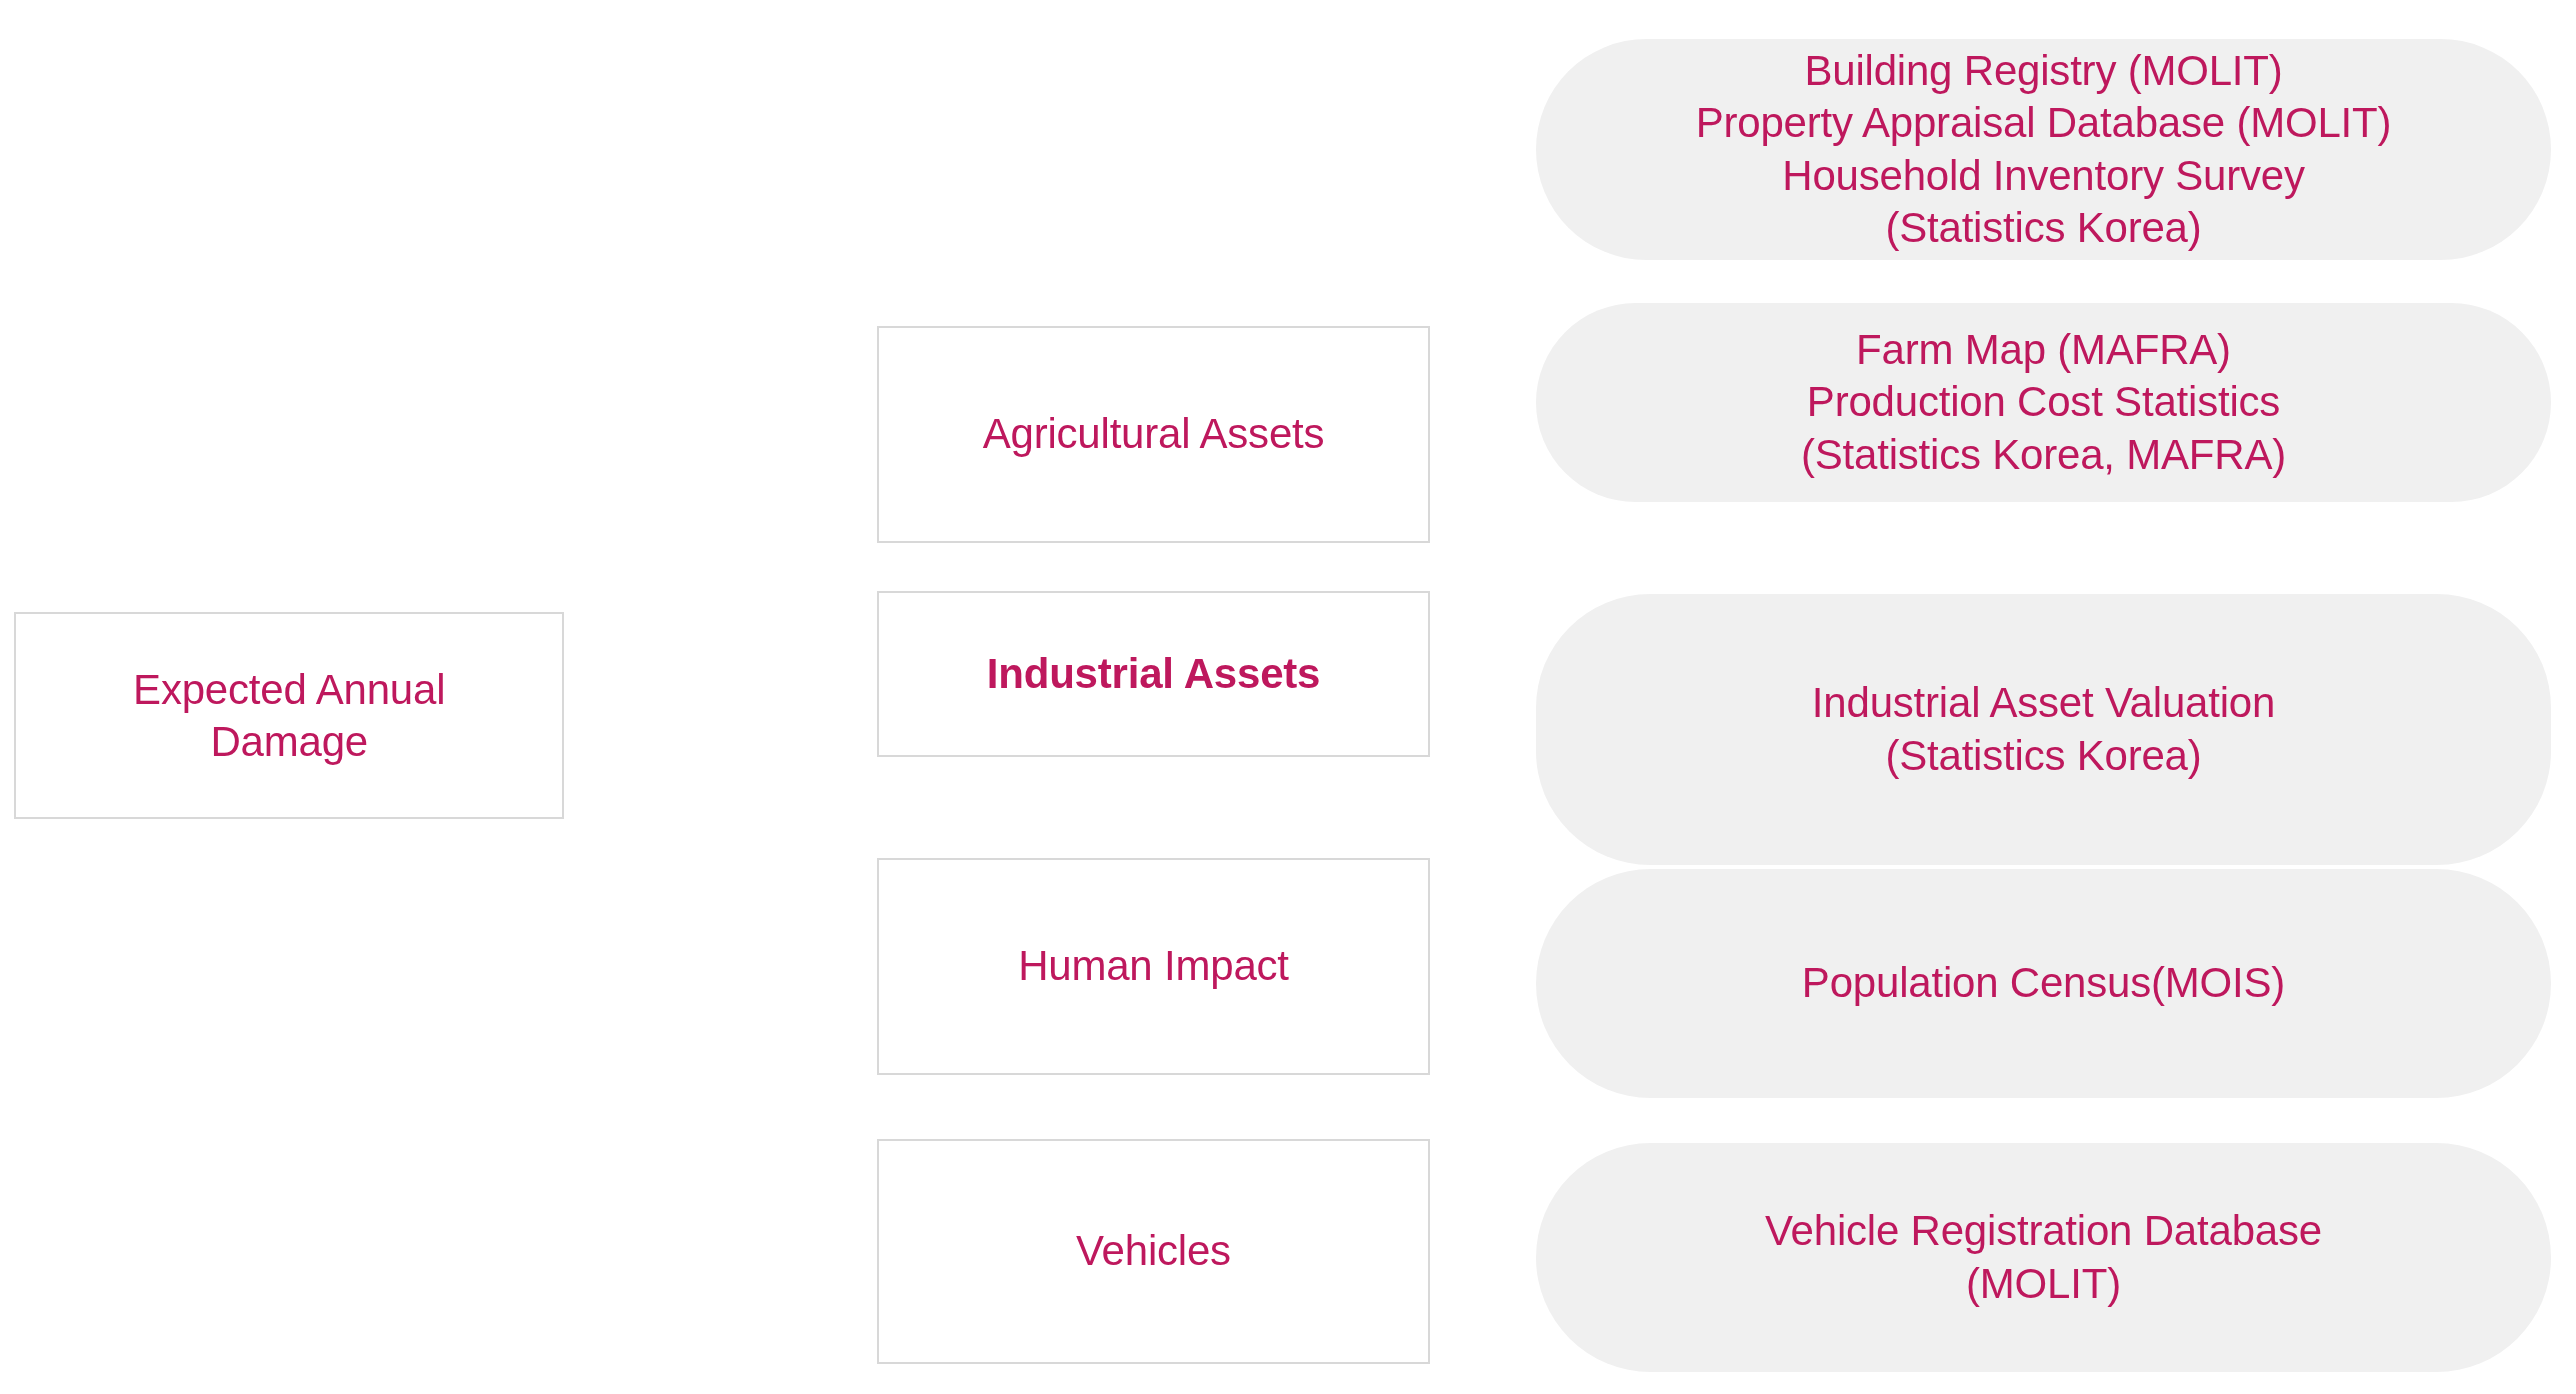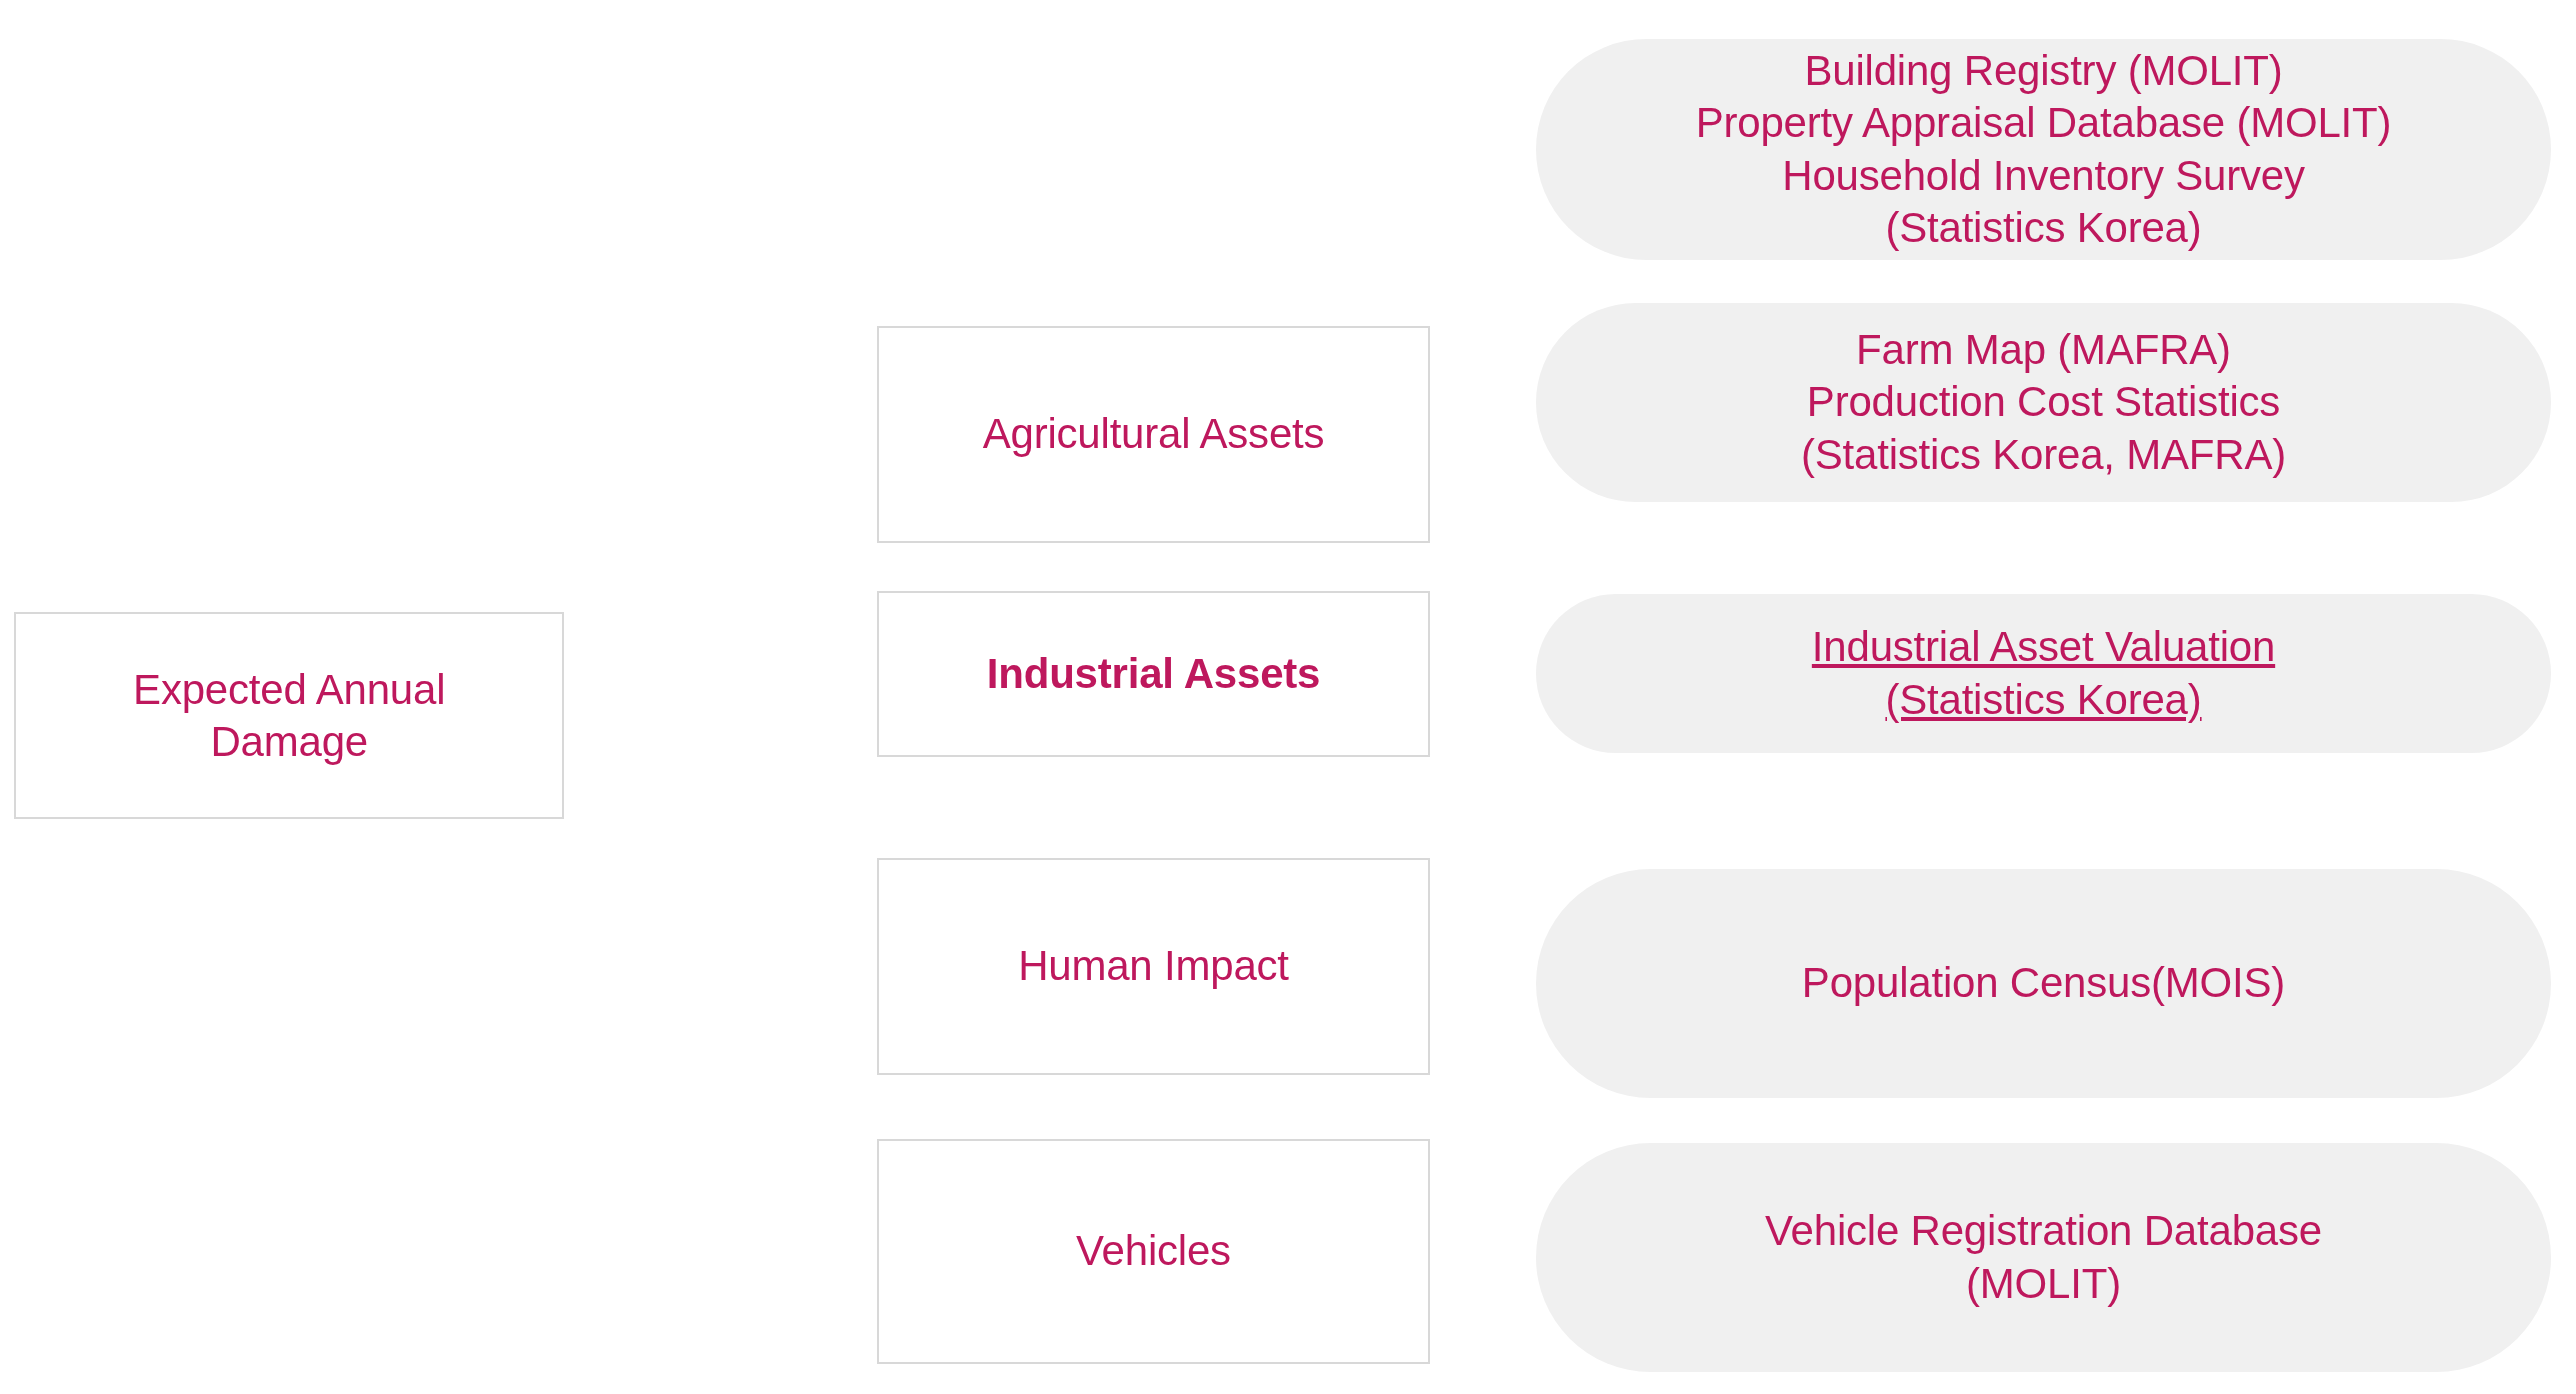--- a/index.html
+++ b/index.html
@@ -64,21 +64,21 @@
     left: 1536px;
     width: 1015px;
     background: #f0f0f0;
     font-size: 42px;
     line-height: 1.24;
     letter-spacing: -0.2px;
     padding: 0 24px;
   }
   .src-0 { top: 39px;   height: 221px; border-radius: 111px; }
   .src-1 { top: 303px;  height: 199px; border-radius: 115px; }
-  .src-2 { top: 594px;  height: 159px; border-radius: 114px; text-decoration: underline; }
+  .src-2 { top: 594px;  height: 271px; border-radius: 114px; }
   .src-3 { top: 869px; height: 229px; border-radius: 115px; }
   .src-4 { top: 1143px; height: 229px; border-radius: 115px; }
 
   .node-label {
     white-space: pre-line;
     display: block;
   }
 </style>
 </head>
 <body>

